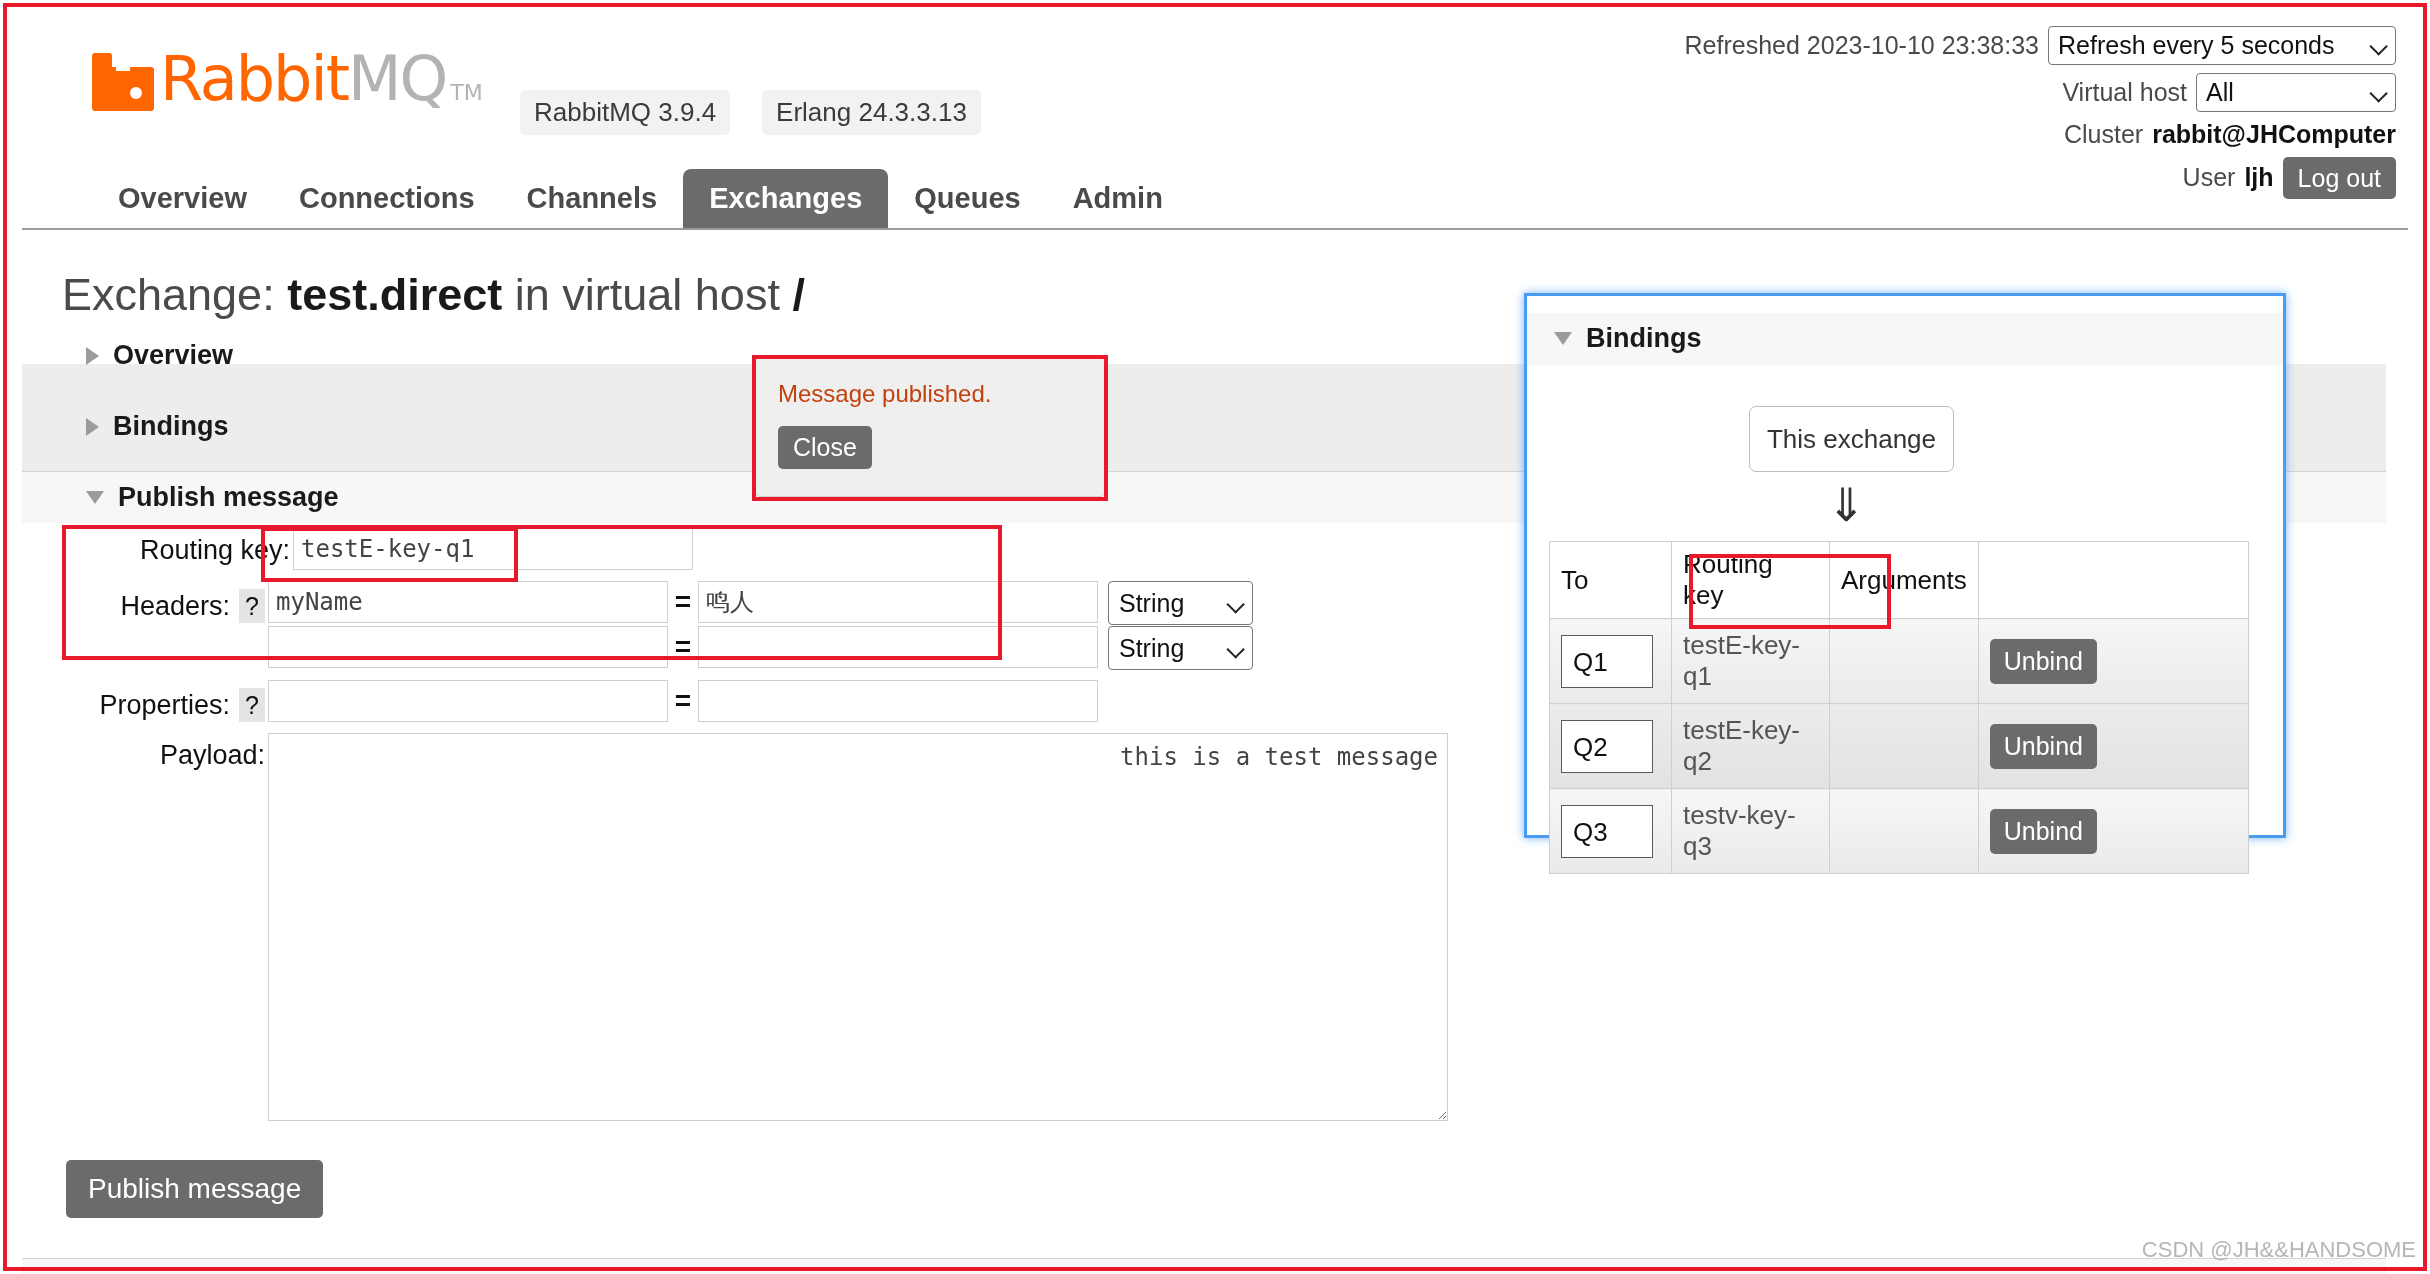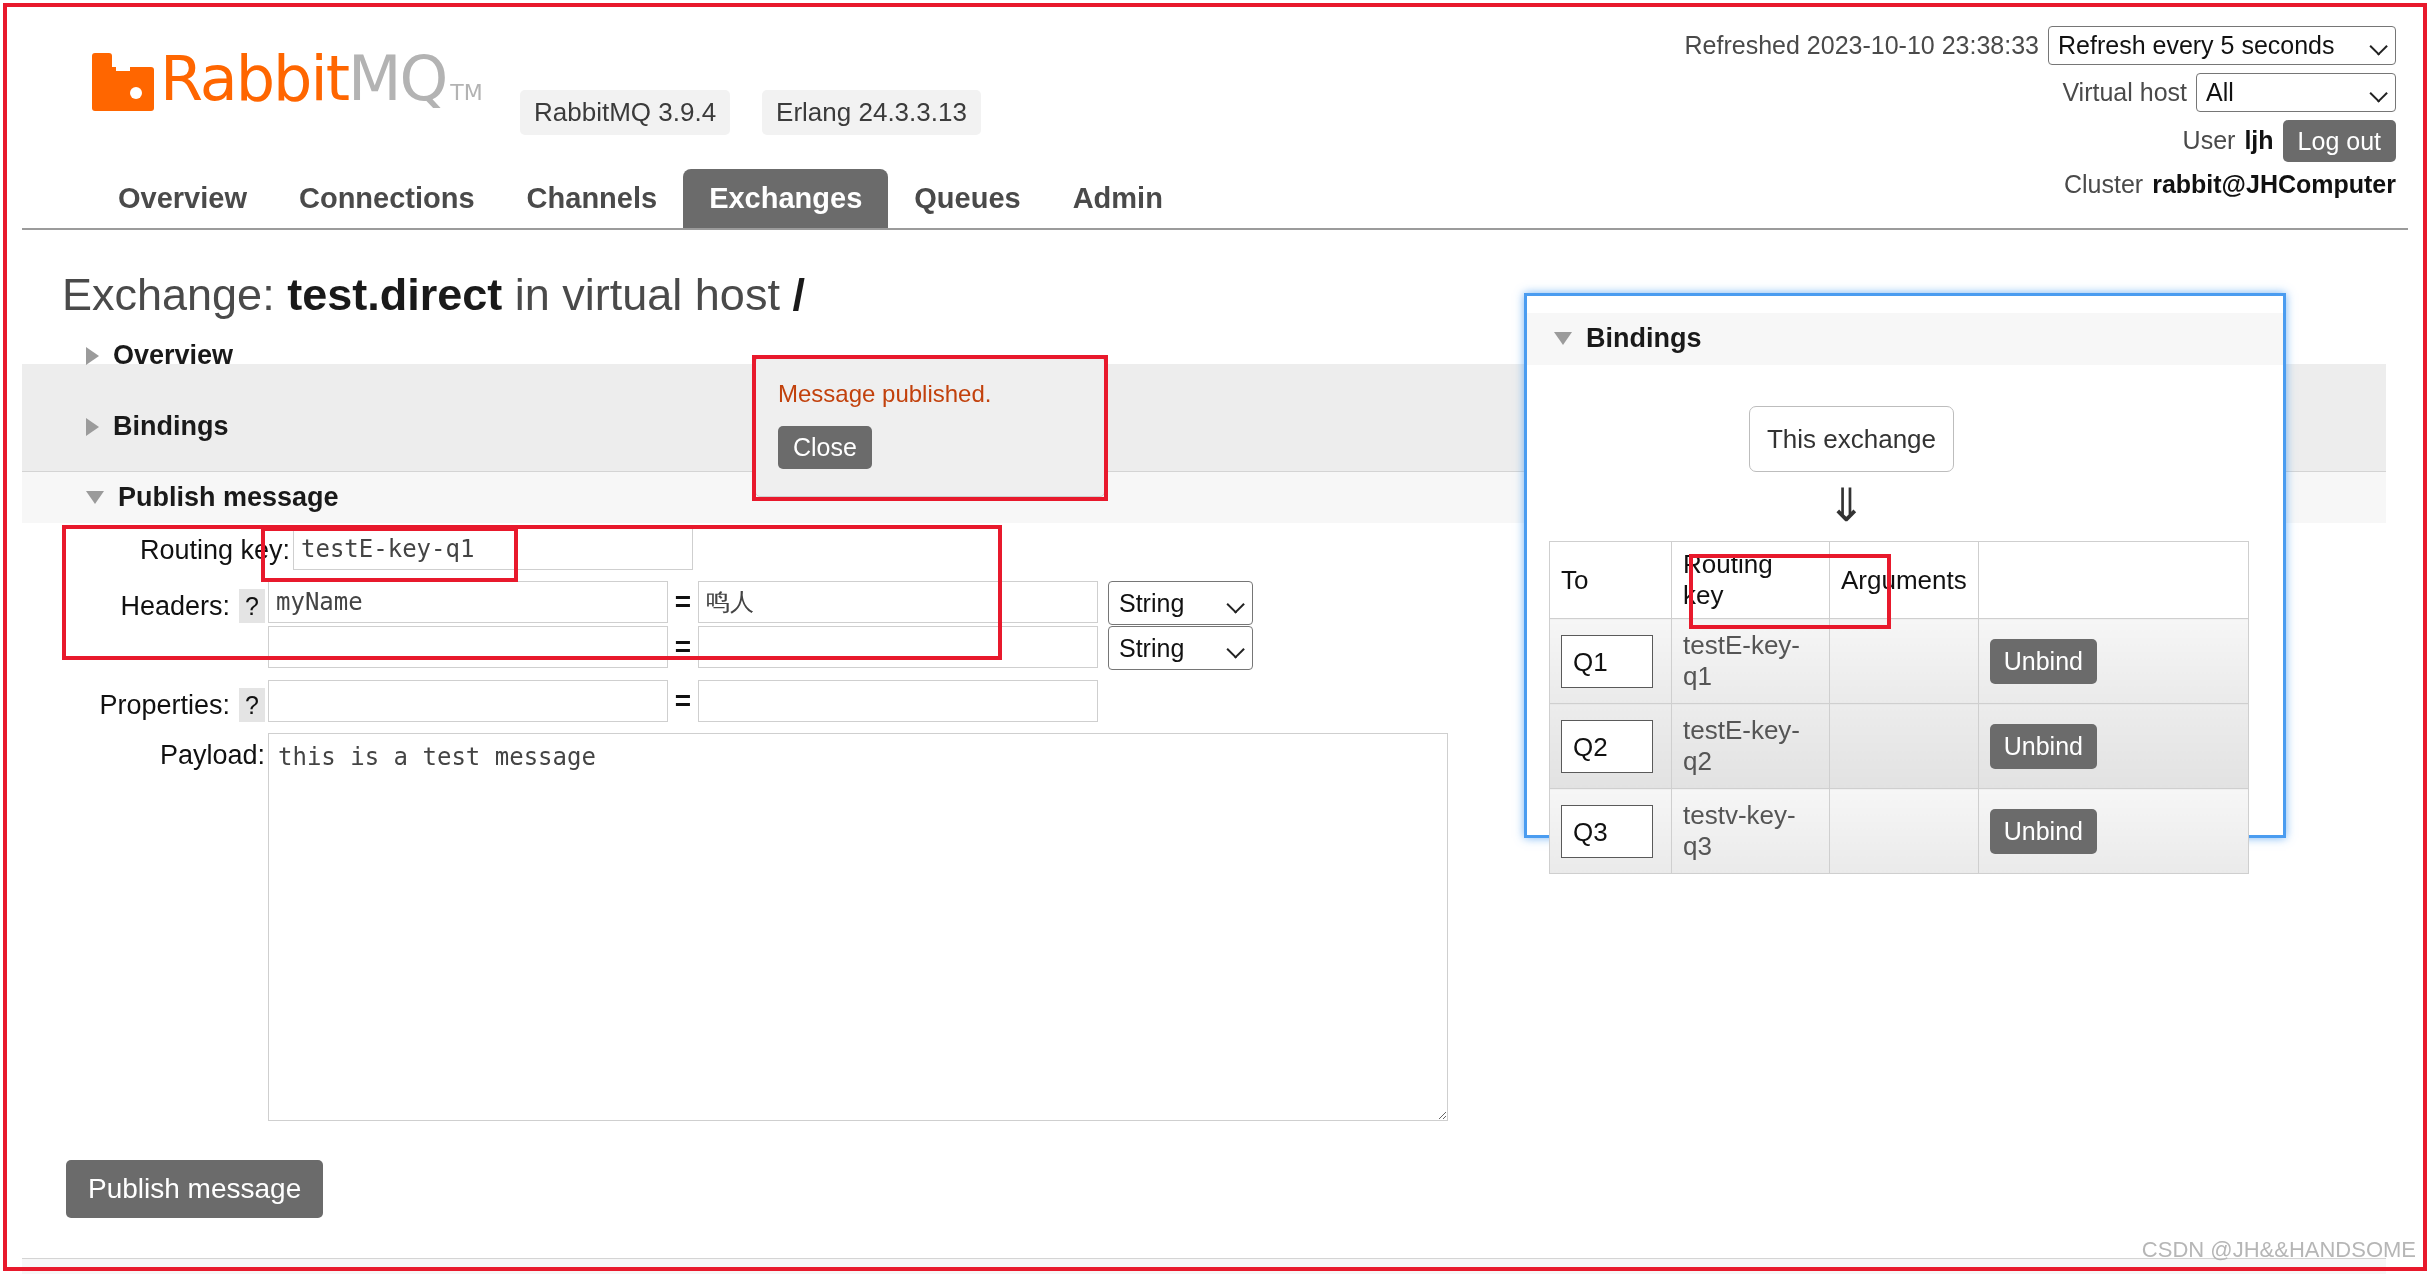--- a/index.html
+++ b/index.html
@@ -352,20 +352,21 @@
     font-size: 24px;
     color: #444;
     border: 1px solid #cfcfcf;
     background: #fff;
     padding: 7px 9px;
     width: 1180px;
     height: 388px;
     resize: both;
     outline: none;
     line-height: 1.35;
+    text-align: right;
   }
   #publish-btn {
     position: absolute;
     left: 66px; top: 1160px;
     font-size: 28px;
     padding: 13px 22px;
     z-index: 4;
   }
 
   
@@ -542,27 +543,27 @@
       </div>
       <div class="hr-line">
         <span class="hr-label">Virtual host</span>
         <span class="sel-wrap">
           <select id="sel-vhost" class="hr-sel">
             <option>All</option>
           </select>
         </span>
       </div>
       <div class="hr-line">
+        <span class="hr-label">Cluster</span>
+        <span class="hr-strong">rabbit@JHComputer</span>
+      </div>
+      <div class="hr-line">
         <span class="hr-label">User</span>
         <span class="hr-strong">ljh</span>
         <button class="btn-grey">Log out</button>
-      </div>
-      <div class="hr-line">
-        <span class="hr-label">Cluster</span>
-        <span class="hr-strong">rabbit@JHComputer</span>
       </div>
     </div>
   </div>
 
   <div id="nav">
     <div id="nav-inner">
       <div class="tab">Overview</div>
       <div class="tab">Connections</div>
       <div class="tab">Channels</div>
       <div class="tab active">Exchanges</div>

